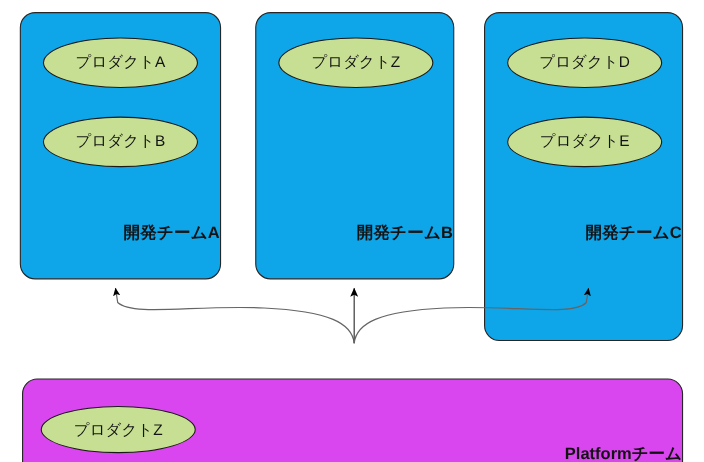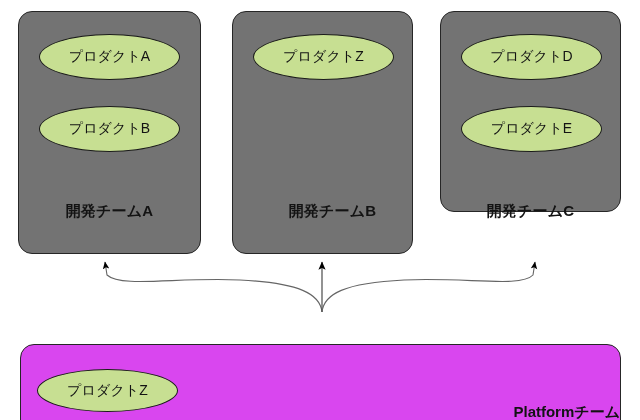--- a/index.html
+++ b/index.html
@@ -17,30 +17,30 @@
   #diagram-root {
     position: absolute;
     left: 0;
     top: 0;
     width: 640px;
     height: 420px;
   }
   .team-box {
     position: absolute;
     box-sizing: border-box;
-    background: #737373;
+    background: #0ea5e9;
     border: 1.3px solid #262626;
     border-radius: 14px;
     text-decoration: underline;
   }
   .team-label {
     position: absolute;
     left: 0;
     right: 0;
-    text-align: center;
+    text-align: right;
     font-size: 15px;
     font-weight: 700;
     color: #131313;
     letter-spacing: 0.2px;
     white-space: nowrap;
   }
   .product-ellipse {
     position: absolute;
     box-sizing: border-box;
     background: #c7df92;
@@ -97,21 +97,21 @@
     <div class="team-label" style="top:190px;">開発チームA</div>
   </div>
 
   <div class="team-box" style="left:232px; top:11px; width:181px; height:243px;">
     <div class="product-ellipse" style="left:20px; top:22px; width:141px; height:46px;">
       <span class="product-label">プロダクトZ</span>
     </div>
     <div class="team-label" style="top:190px;margin-left:20px;">開発チームB</div>
   </div>
 
-  <div class="team-box" style="left:440px; top:11px; width:181px; height:201px;">
+  <div class="team-box" style="left:440px; top:11px; width:181px; height:299px;">
     <div class="product-ellipse" style="left:20px; top:22px; width:141px; height:46px;">
       <span class="product-label">プロダクトD</span>
     </div>
     <div class="product-ellipse" style="left:20px; top:94px; width:141px; height:46px;">
       <span class="product-label">プロダクトE</span>
     </div>
     <div class="team-label" style="top:190px;">開発チームC</div>
   </div>
 
   <div class="platform-box" style="left:20px; top:312px; width:601px; height:93px;">

